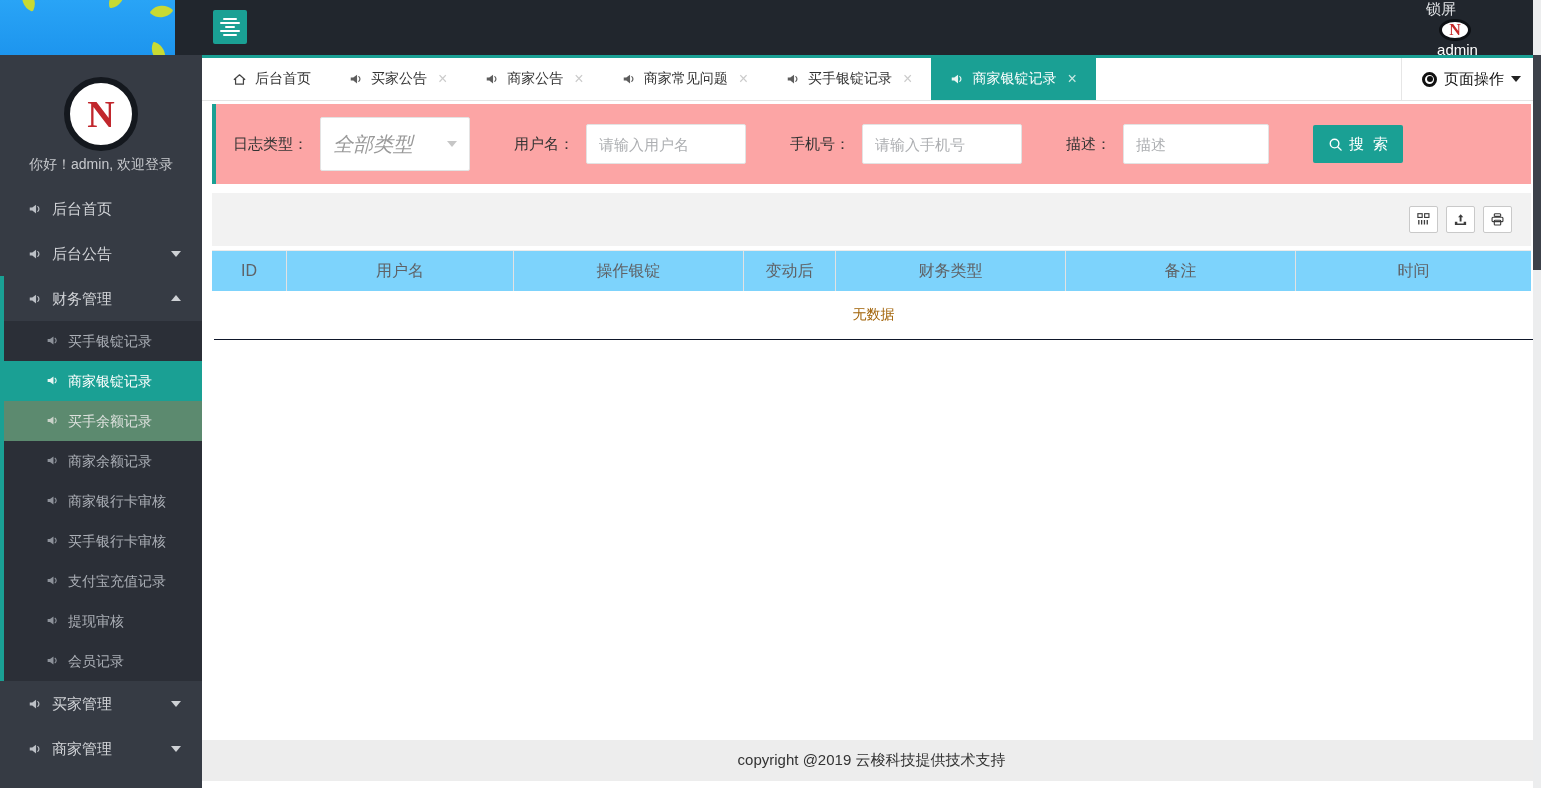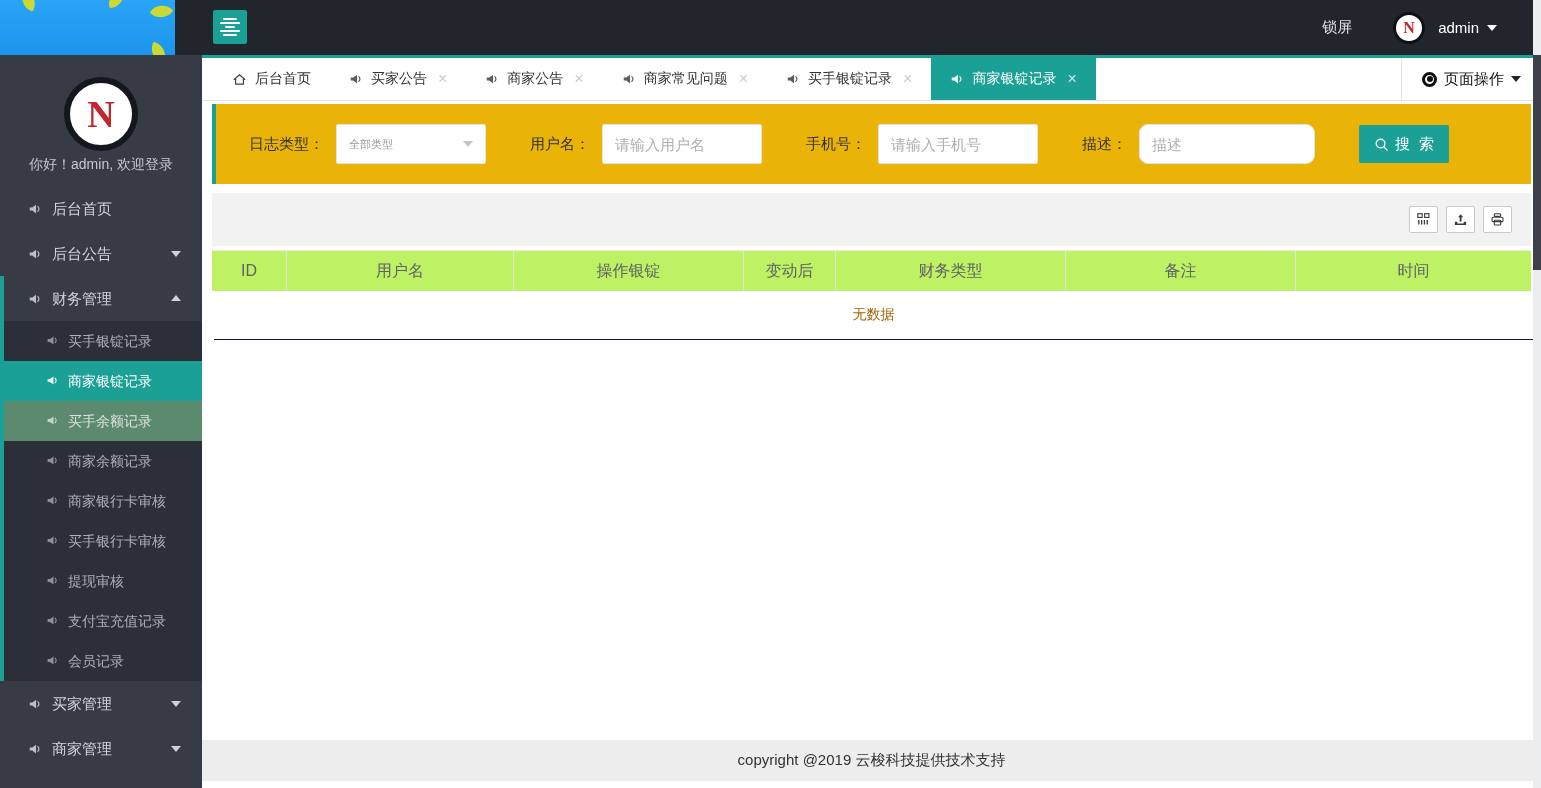--- a/index.html
+++ b/index.html
@@ -11,21 +11,21 @@
   .topbar { position:absolute; left:0; top:0; width:100%; height:55px; background:#21262d; }
   .brand { position:absolute; left:0; top:0; width:175px; height:55px; background:linear-gradient(180deg,#29a4f6,#1d95ee); overflow:hidden; }
   .leaf { position:absolute; width:17px; height:17px; background:#c8da33; border-radius:2px 100% 2px 100%; }
   .leaf.l1 { left:20px; top:-8px; transform:rotate(25deg); }
   .leaf.l2 { left:108px; top:-10px; transform:rotate(80deg); }
   .leaf.l3 { left:153px; top:3px; transform:rotate(130deg); }
   .leaf.l4 { left:150px; top:44px; transform:rotate(200deg); }
   .hamburger { position:absolute; left:213px; top:10px; width:34px; height:34px; background:#1aa094; border-radius:2px; display:flex; flex-direction:column; align-items:center; justify-content:center; gap:2px; cursor:pointer; }
   .hamburger i { display:block; height:2px; background:#fff; border-radius:1px; }
   .hamburger i:nth-child(1){width:14px}.hamburger i:nth-child(2){width:20px}.hamburger i:nth-child(3){width:10px}.hamburger i:nth-child(4){width:20px}.hamburger i:nth-child(5){width:14px}
-  .topbar-right { position:absolute; right:44px; top:0; height:55px; display:flex; align-items:center; }
+  .topbar-right { position:absolute; right:44px; top:0; height:55px; display:flex; align-items:center;flex-direction:column; }
   .lock-label { color:#e2e4e7; font-size:15px; margin-right:41px; cursor:pointer; }
   .avatar { width:32px; height:32px; border-radius:50%; background:#fff; border:3px solid #0d1014; display:flex; align-items:center; justify-content:center; margin-right:13px; cursor:pointer; }
   .avatar span { color:#c62828; font-family:"Liberation Serif","DejaVu Serif",serif; font-weight:bold; font-size:16px; line-height:1; }
   .admin-name { color:#fff; font-size:15px; margin-right:8px; cursor:pointer; }
   .caret { width:0; height:0; border-left:5px solid transparent; border-right:5px solid transparent; border-top:6px solid currentColor; display:inline-block; }
   .caret.up { border-top:none; border-bottom:6px solid currentColor; }
   .topbar .caret { color:#fff; }
 
   
   .sidebar { position:absolute; left:0; top:55px; width:202px; height:733px; background:#363b44; overflow:hidden; }
@@ -58,37 +58,37 @@
   .tab-close { font-size:16px; color:#cbcbcb; margin-left:3px; line-height:1; cursor:pointer; }
   .tab-close::before { content:"×"; }
   .tab.active .tab-close { color:#c9e8e3; }
   .home-icon { color:#444; }
   .page-ops { position:absolute; right:0; top:0; bottom:0; width:140px; border-left:1px solid #e6e6e6; display:flex; align-items:center; justify-content:center; gap:7px; font-size:15px; color:#111; cursor:pointer; background:#fff; }
   .fisheye { width:15px; height:15px; border:3px solid #111; border-radius:50%; position:relative; }
   .fisheye::after { content:""; position:absolute; inset:1.5px; background:#111; border-radius:50%; }
   .page-ops .caret { color:#222; }
 
   
-  .filters { position:absolute; left:10px; top:49px; width:1319px; height:80px; background:#eab308; border-left:4px solid #1aa094; display:flex; align-items:center; padding-left:33px; }
+  .filters { position:absolute; left:10px; top:49px; width:1319px; height:80px; background:#fca5a5; border-left:4px solid #1aa094; display:flex; align-items:center; padding-left:17px; }
   .fgroup { display:flex; align-items:center; margin-right:44px; }
   .flabel { font-size:15px; color:#333; margin-right:12px; white-space:nowrap; }
-  .fselect { width:150px; height:40px; background:#fff; border:1px solid #e3e3e3; border-radius:2px; display:flex; align-items:center; padding:0 12px; color:#999; font-size:11px; position:relative; cursor:pointer; }
+  .fselect { width:150px; height:54px; background:#fff; border:1px solid #e3e3e3; border-radius:2px; display:flex; align-items:center; padding:0 12px; color:#999; font-size:20px; position:relative; cursor:pointer;font-style:italic; }
   .fselect .caret { position:absolute; right:12px; color:#c6c6c6; }
   .finput { width:160px; height:40px; border:1px solid #e3e3e3; border-radius:2px; padding:0 12px; font-size:15px; color:#333; background:#fff; outline:none; }
   .finput::placeholder { color:#adafb2; }
-  .finput.desc { width:176px;border-radius:9px; }
+  .finput.desc { width:146px; }
   .search-btn { width:90px; height:38px; background:#1aa094; border:none; border-radius:2px; color:#fff; font-size:15px; display:flex; align-items:center; justify-content:center; gap:6px; cursor:pointer; font-family:Liberation Mono, monospace; }
 
   
   .toolbar { position:absolute; left:10px; top:138px; width:1319px; height:53px; background:#f2f2f2; }
   .tool-btns { position:absolute; right:19px; top:13px; display:flex; gap:8px; }
   .tool-btn { width:29px; height:27px; background:#fff; border:1px solid #c9c9c9; border-radius:2px; display:flex; align-items:center; justify-content:center; cursor:pointer; color:#3c3c3c; padding:0; }
 
   
-  .thead { position:absolute; left:10px; top:195px; width:1319px; height:41px; display:flex; background:#bef264; border-top:1px solid #ebebeb; }
+  .thead { position:absolute; left:10px; top:195px; width:1319px; height:41px; display:flex; background:#7dd3fc; border-top:1px solid #ebebeb; }
   .th { line-height:40px; text-align:center; font-size:16px; color:#5f6266; border-right:1px solid #e2e2e2; }
   .th:last-child { border-right:none; }
   .th.c0{width:75px}.th.c1{width:227px}.th.c2{width:230px}.th.c3{width:92px}.th.c4{width:230px}.th.c5{width:230px}.th.c6{flex:1}
   .empty-row { position:absolute; left:12px; top:236px; width:1319px; height:49px; border-bottom:1px solid #0f172a; display:flex; align-items:center; justify-content:center; color:#a16207; font-size:14px; background:#fff; }
 
   
   .footer { position:absolute; left:0; bottom:7px; width:100%; height:41px; background:#ededed; display:flex; align-items:center; justify-content:center; font-size:15px; color:#333; }
 
   
   .scrollbar { position:absolute; right:0; top:0; width:8px; height:788px; background:#ecedee; z-index:50; }
@@ -185,26 +185,26 @@
               </svg><span>商家银行卡审核</span>
           </div>
           <div class="submenu-item">
             <svg class="spk" width="13" height="13" viewBox="0 0 16 16">
                 <use href="#spk-icon"></use>
               </svg><span>买手银行卡审核</span>
           </div>
           <div class="submenu-item">
             <svg class="spk" width="13" height="13" viewBox="0 0 16 16">
                 <use href="#spk-icon"></use>
+              </svg><span>支付宝充值记录</span>
+          </div>
+          <div class="submenu-item">
+            <svg class="spk" width="13" height="13" viewBox="0 0 16 16">
+                <use href="#spk-icon"></use>
               </svg><span>提现审核</span>
-          </div>
-          <div class="submenu-item">
-            <svg class="spk" width="13" height="13" viewBox="0 0 16 16">
-                <use href="#spk-icon"></use>
-              </svg><span>支付宝充值记录</span>
           </div>
           <div class="submenu-item">
             <svg class="spk" width="13" height="13" viewBox="0 0 16 16">
                 <use href="#spk-icon"></use>
               </svg><span>会员记录</span>
           </div>
         </div>
       </div>
 
       <div class="menu-item">

